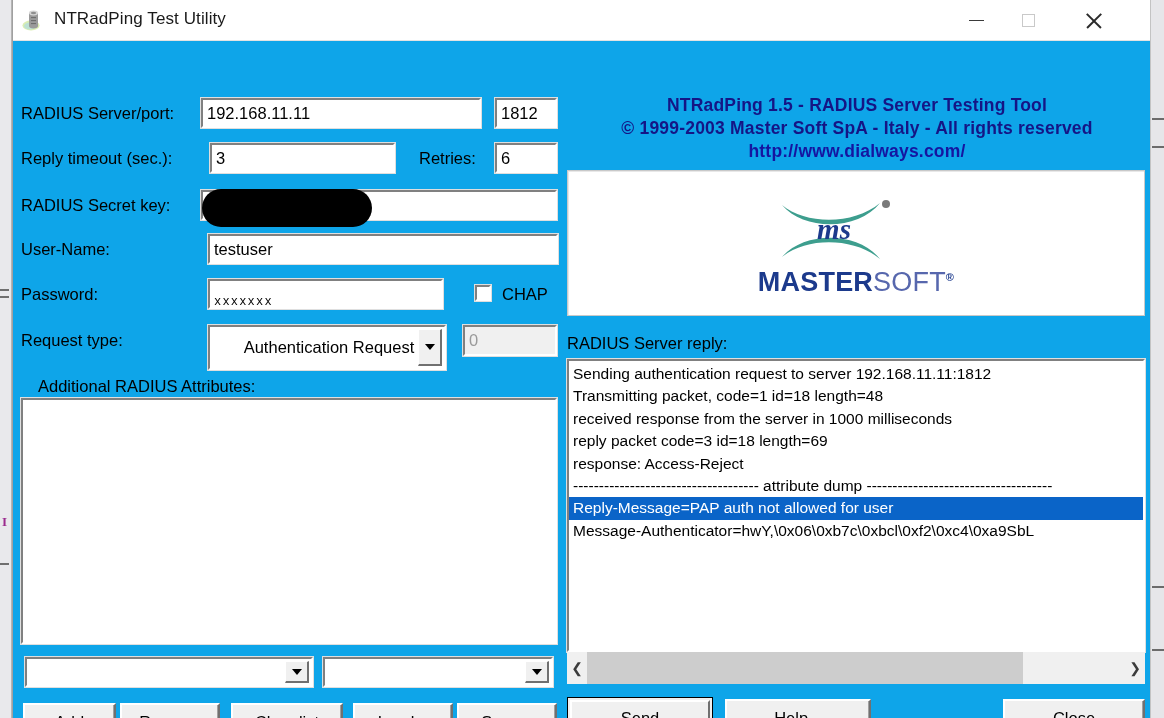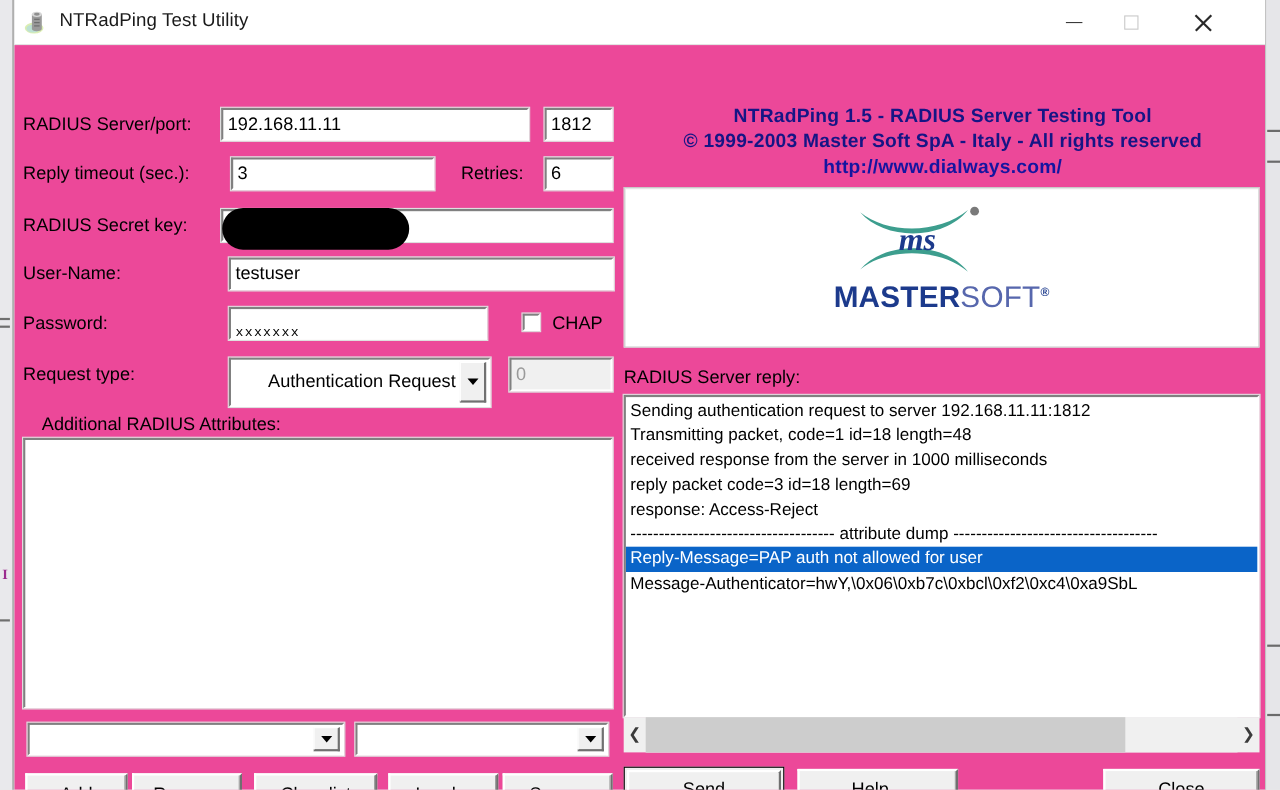--- a/index.html
+++ b/index.html
@@ -86,21 +86,21 @@
     content: ""; position: absolute; left: 0; top: 9px;
     width: 20px; height: 1.6px; background: #2a2a2a;
   }
   #btn-close .glyph:before { transform: rotate(45deg); }
   #btn-close .glyph:after  { transform: rotate(-45deg); }
 
   
   #client {
     position: relative;
     height: 677px;
-    background: #ec4899;
+    background: #0ea5e9;
     font-size: 16.5px;
     color: #000;
   }
 
   .lbl {
     position: absolute;
     white-space: nowrap;
     color: #000;
     line-height: 1;
   }
@@ -234,21 +234,21 @@
 
   #logo-panel {
     position: absolute;
     background: #ffffff;
     border: 1px solid #c9c9c9;
     box-shadow: inset 1px 1px 0 #e8e8e8;
     overflow: hidden;
   }
   #logo-inner {
     position: absolute; inset: 0;
-    display: flex; align-items: center; justify-content: center;
+    display: flex; align-items: flex-end; justify-content: center;
     gap: 36px;
   }
   .ms-logo { position: relative; width: 220px; height: 120px; }
   .ms-mark { position: absolute; left: 30px; top: 4px; width: 120px; height: 64px; }
   .ms-word {
     position: absolute; left: 0; top: 72px; width: 220px;
     text-align: center;
     font-size: 27px; font-weight: bold;
     color: #1c3a8c; letter-spacing: .2px;
     white-space: nowrap;

